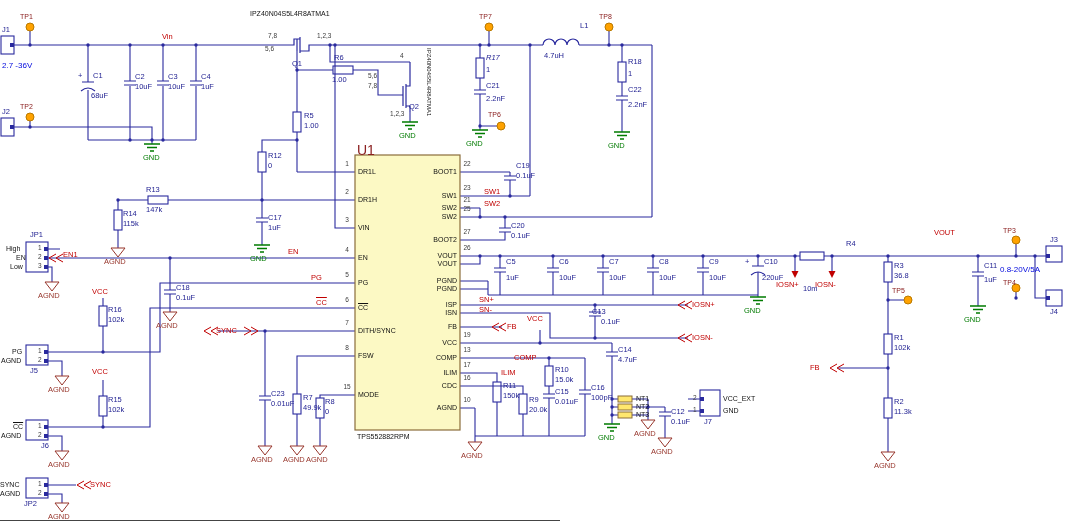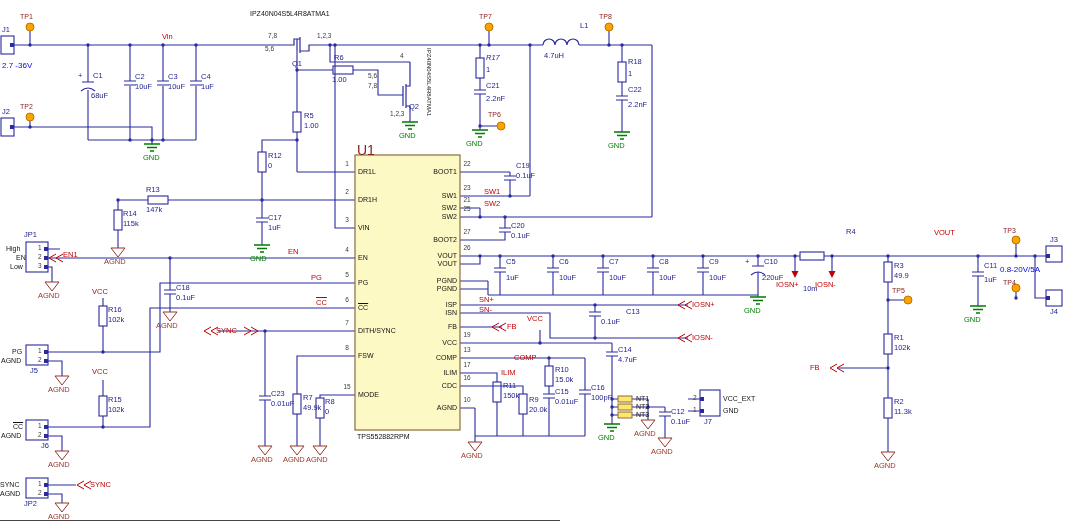--- a/index.html
+++ b/index.html
@@ -373,21 +373,21 @@
     <span class="t ref" style="left: 486px; top: 82px;">C21</span>
     <span class="t val" style="left: 486px; top: 95px;">2.2nF</span>
     <span class="t gndtxt" style="left: 466px; top: 140px;">GND</span>
     <span class="t ref" style="left: 532px; top: 22px; margin-left: 48px;">L1</span>
     <span class="t val" style="left: 544px; top: 52px;">4.7uH</span>
     <span class="t ref" style="left: 628px; top: 58px;">R18</span>
     <span class="t val" style="left: 628px; top: 70px;">1</span>
     <span class="t ref" style="left: 628px; top: 86px;">C22</span>
     <span class="t val" style="left: 628px; top: 101px;">2.2nF</span>
     <span class="t gndtxt" style="left: 608px; top: 142px;">GND</span>
-    <span class="t ref" style="left: 24px; top: 231px; text-align: right;">JP1</span>
+    <span class="t ref" style="left: 30px; top: 231px; text-align: right;">JP1</span>
     <span class="t pname" style="left: 6px; top: 245px;">High</span>
     <span class="t pname" style="left: 16px; top: 254px;">EN</span>
     <span class="t pname" style="left: 10px; top: 263px;">Low</span>
     <span class="t pnum" style="left: 38px; top: 245px;">1</span>
     <span class="t pnum" style="left: 38px; top: 254px;">2</span>
     <span class="t pnum" style="left: 38px; top: 263px;">3</span>
     <span class="t net" style="left: 63px; top: 251px;">EN1</span>
     <span class="t agndtxt" style="left: 38px; top: 292px;">AGND</span>
     <span class="t net" style="left: 92px; top: 288px;">VCC</span>
     <span class="t ref" style="left: 108px; top: 306px;">R16</span>
@@ -437,47 +437,47 @@
     <span class="t ref" style="left: 609px; top: 258px;">C7</span>
     <span class="t val" style="left: 609px; top: 274px;">10uF</span>
     <span class="t ref" style="left: 659px; top: 258px;">C8</span>
     <span class="t val" style="left: 659px; top: 274px;">10uF</span>
     <span class="t ref" style="left: 709px; top: 258px;">C9</span>
     <span class="t val" style="left: 709px; top: 274px;">10uF</span>
     <span class="t ref" style="left: 745px; top: 258px;">+</span>
     <span class="t ref" style="left: 764px; top: 258px;">C10</span>
     <span class="t val" style="left: 762px; top: 274px;">220uF</span>
     <span class="t gndtxt" style="left: 744px; top: 307px;">GND</span>
-    <span class="t ref" style="left: 806px; top: 228px; padding-left: 40px;">R4</span>
+    <span class="t ref" style="left: 806px; top: 240px; padding-left: 40px;">R4</span>
     <span class="t val" style="left: 803px; top: 262px; margin-top: 23px;">10m</span>
     <span class="t net" style="left: 776px; top: 281px;">IOSN+</span>
     <span class="t net" style="left: 815px; top: 281px;">IOSN-</span>
     <span class="t net" style="left: 934px; top: 229px;">VOUT</span>
     <span class="t tp" style="left: 1003px; top: 227px;">TP3</span>
     <span class="t ref" style="left: 1050px; top: 236px;">J3</span>
     <span class="t note" style="left: 1000px; top: 266px;">0.8-20V/5A</span>
     <span class="t tp" style="left: 1003px; top: 279px;">TP4</span>
     <span class="t ref" style="left: 1050px; top: 308px;">J4</span>
     <span class="t ref" style="left: 984px; top: 262px;">C11</span>
     <span class="t val" style="left: 984px; top: 276px;">1uF</span>
     <span class="t gndtxt" style="left: 964px; top: 316px;">GND</span>
     <span class="t ref" style="left: 894px; top: 262px;">R3</span>
-    <span class="t val" style="left: 894px; top: 272px;">49.9</span>
+    <span class="t val" style="left: 894px; top: 272px;">36.8</span>
     <span class="t tp" style="left: 892px; top: 287px;">TP5</span>
     <span class="t ref" style="left: 894px; top: 334px;">R1</span>
     <span class="t val" style="left: 894px; top: 344px;">102k</span>
     <span class="t net" style="left: 810px; top: 364px;">FB</span>
     <span class="t ref" style="left: 894px; top: 398px;">R2</span>
     <span class="t val" style="left: 894px; top: 408px;">11.3k</span>
     <span class="t agndtxt" style="left: 874px; top: 462px;">AGND</span>
     <span class="t net" style="left: 479px; top: 296px;">SN+</span>
     <span class="t net" style="left: 479px; top: 306px;">SN-</span>
     <span class="t net" style="left: 692px; top: 301px;">IOSN+</span>
     <span class="t net" style="left: 692px; top: 334px;">IOSN-</span>
-    <span class="t ref" style="left: 626px; top: 308px;">C13</span>
+    <span class="t ref" style="left: 592px; top: 308px;">C13</span>
     <span class="t val" style="left: 601px; top: 318px;">0.1uF</span>
     <span class="t net" style="left: 507px; top: 323px;">FB</span>
     <span class="t net" style="left: 527px; top: 315px;">VCC</span>
     <span class="t net" style="left: 514px; top: 354px;">COMP</span>
     <span class="t net" style="left: 501px; top: 369px;">ILIM</span>
     <span class="t ref" style="left: 618px; top: 346px;">C14</span>
     <span class="t val" style="left: 618px; top: 356px;">4.7uF</span>
     <span class="t gndtxt" style="left: 598px; top: 434px;">GND</span>
     <span class="t ref" style="left: 555px; top: 366px;">R10</span>
     <span class="t val" style="left: 555px; top: 376px;">15.0k</span>

